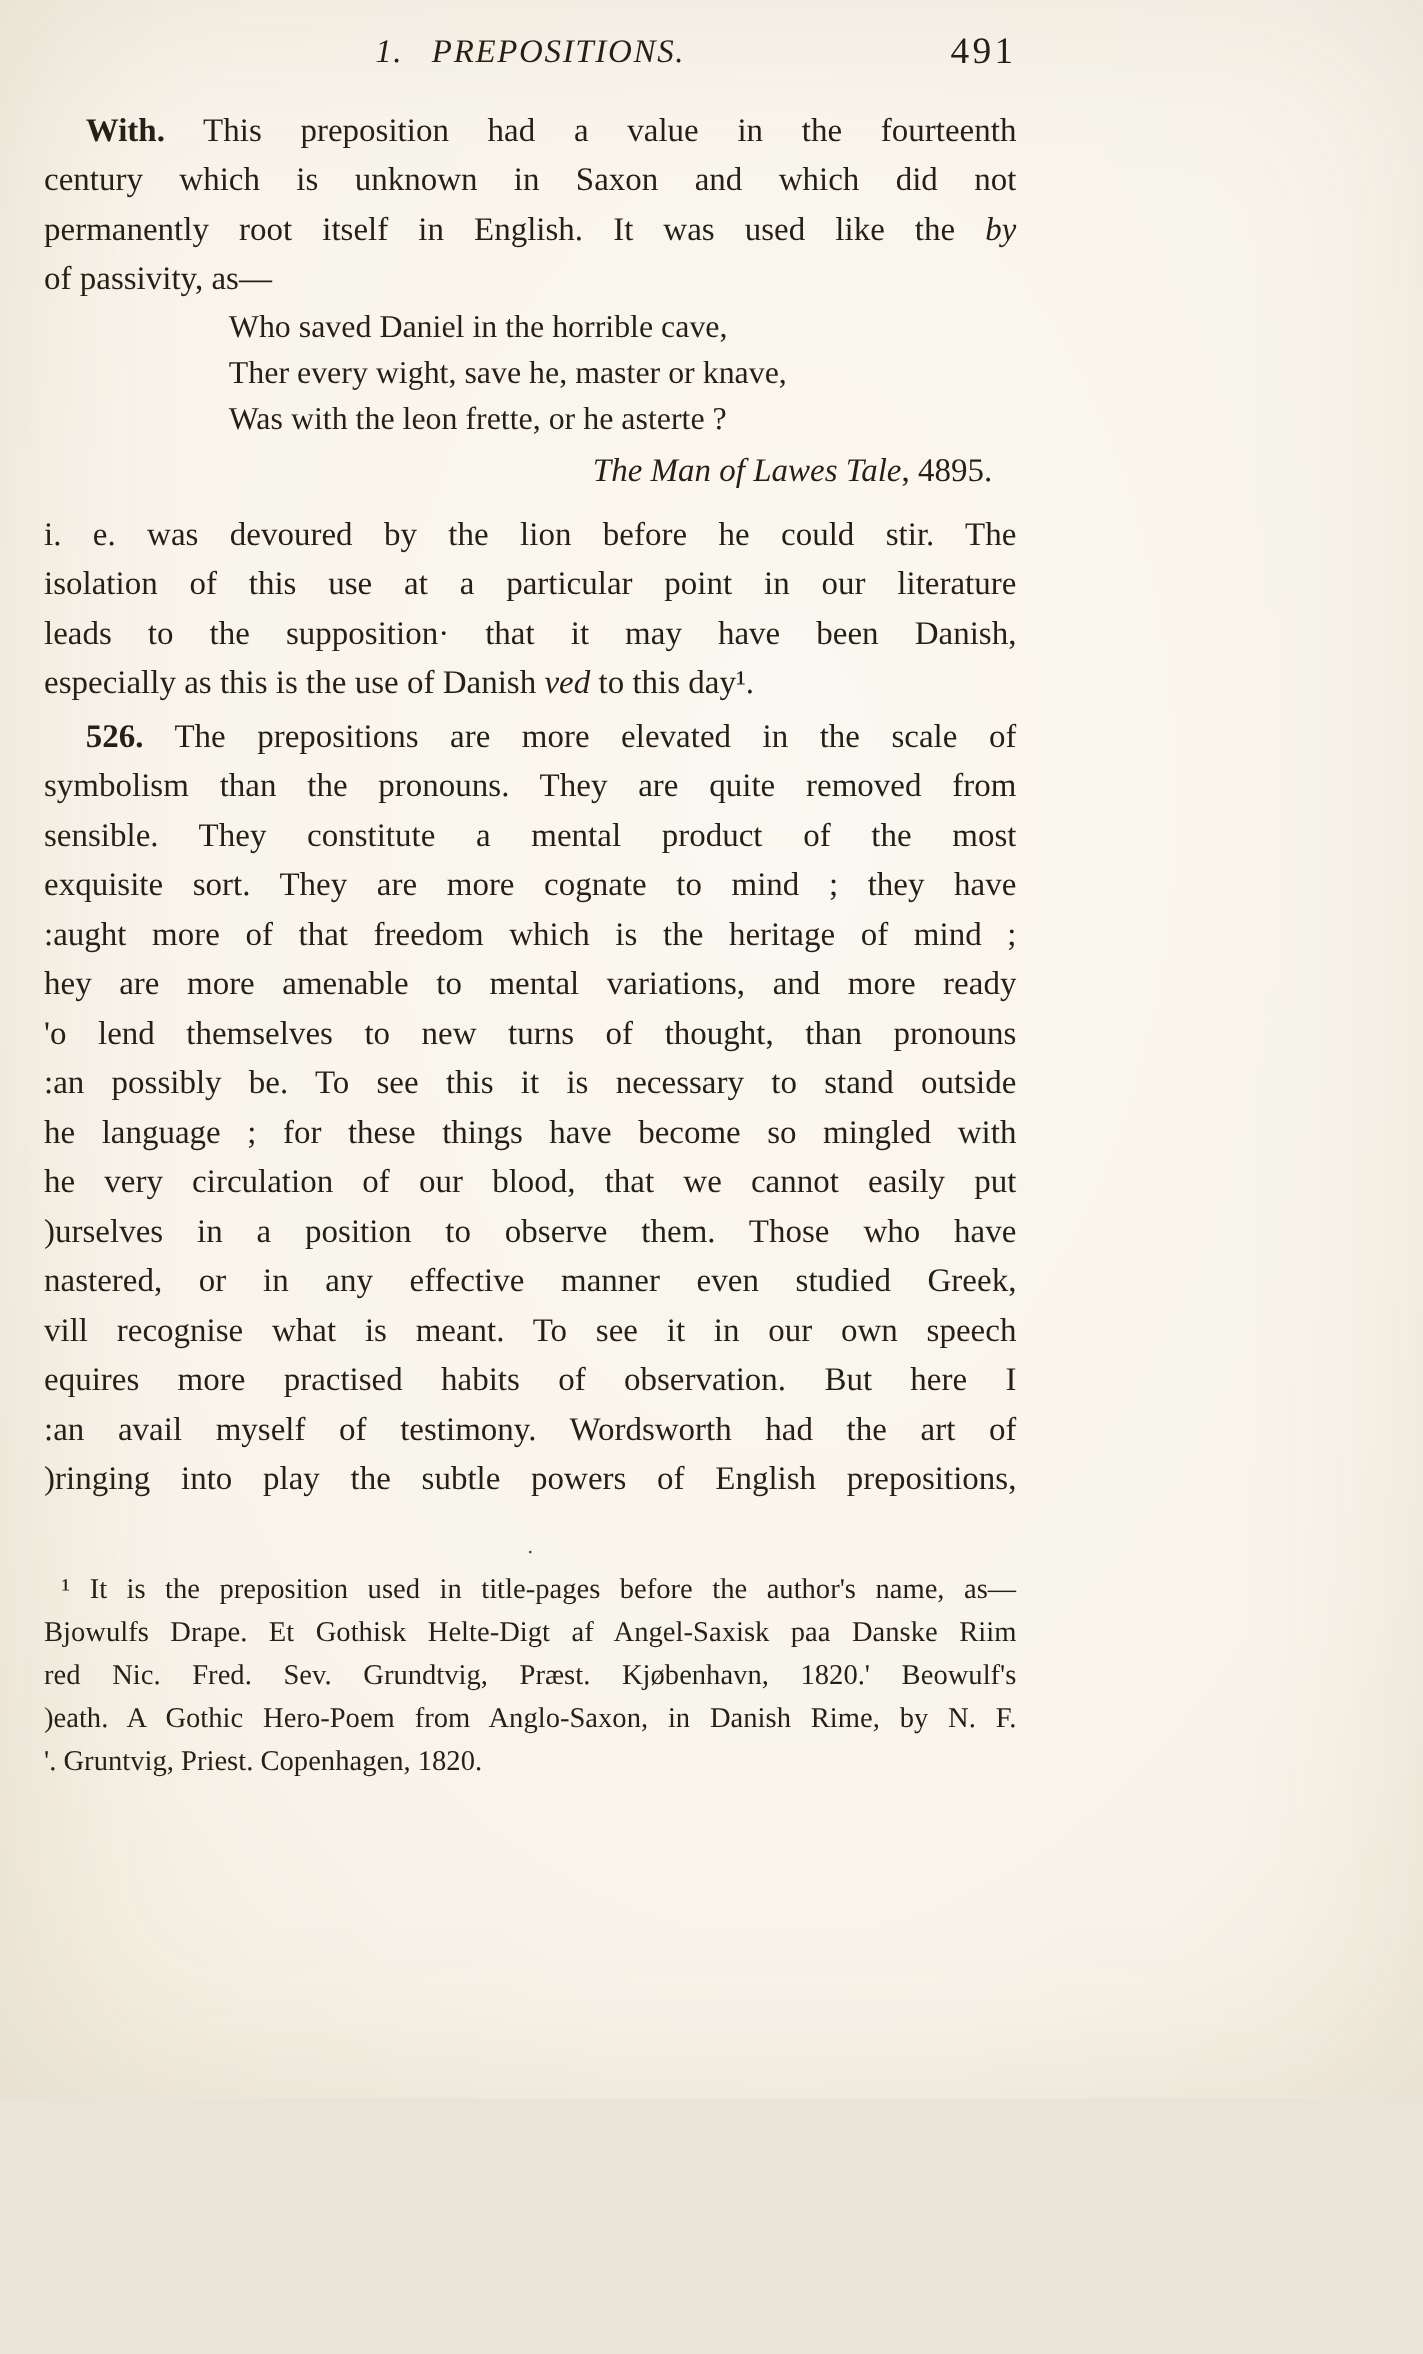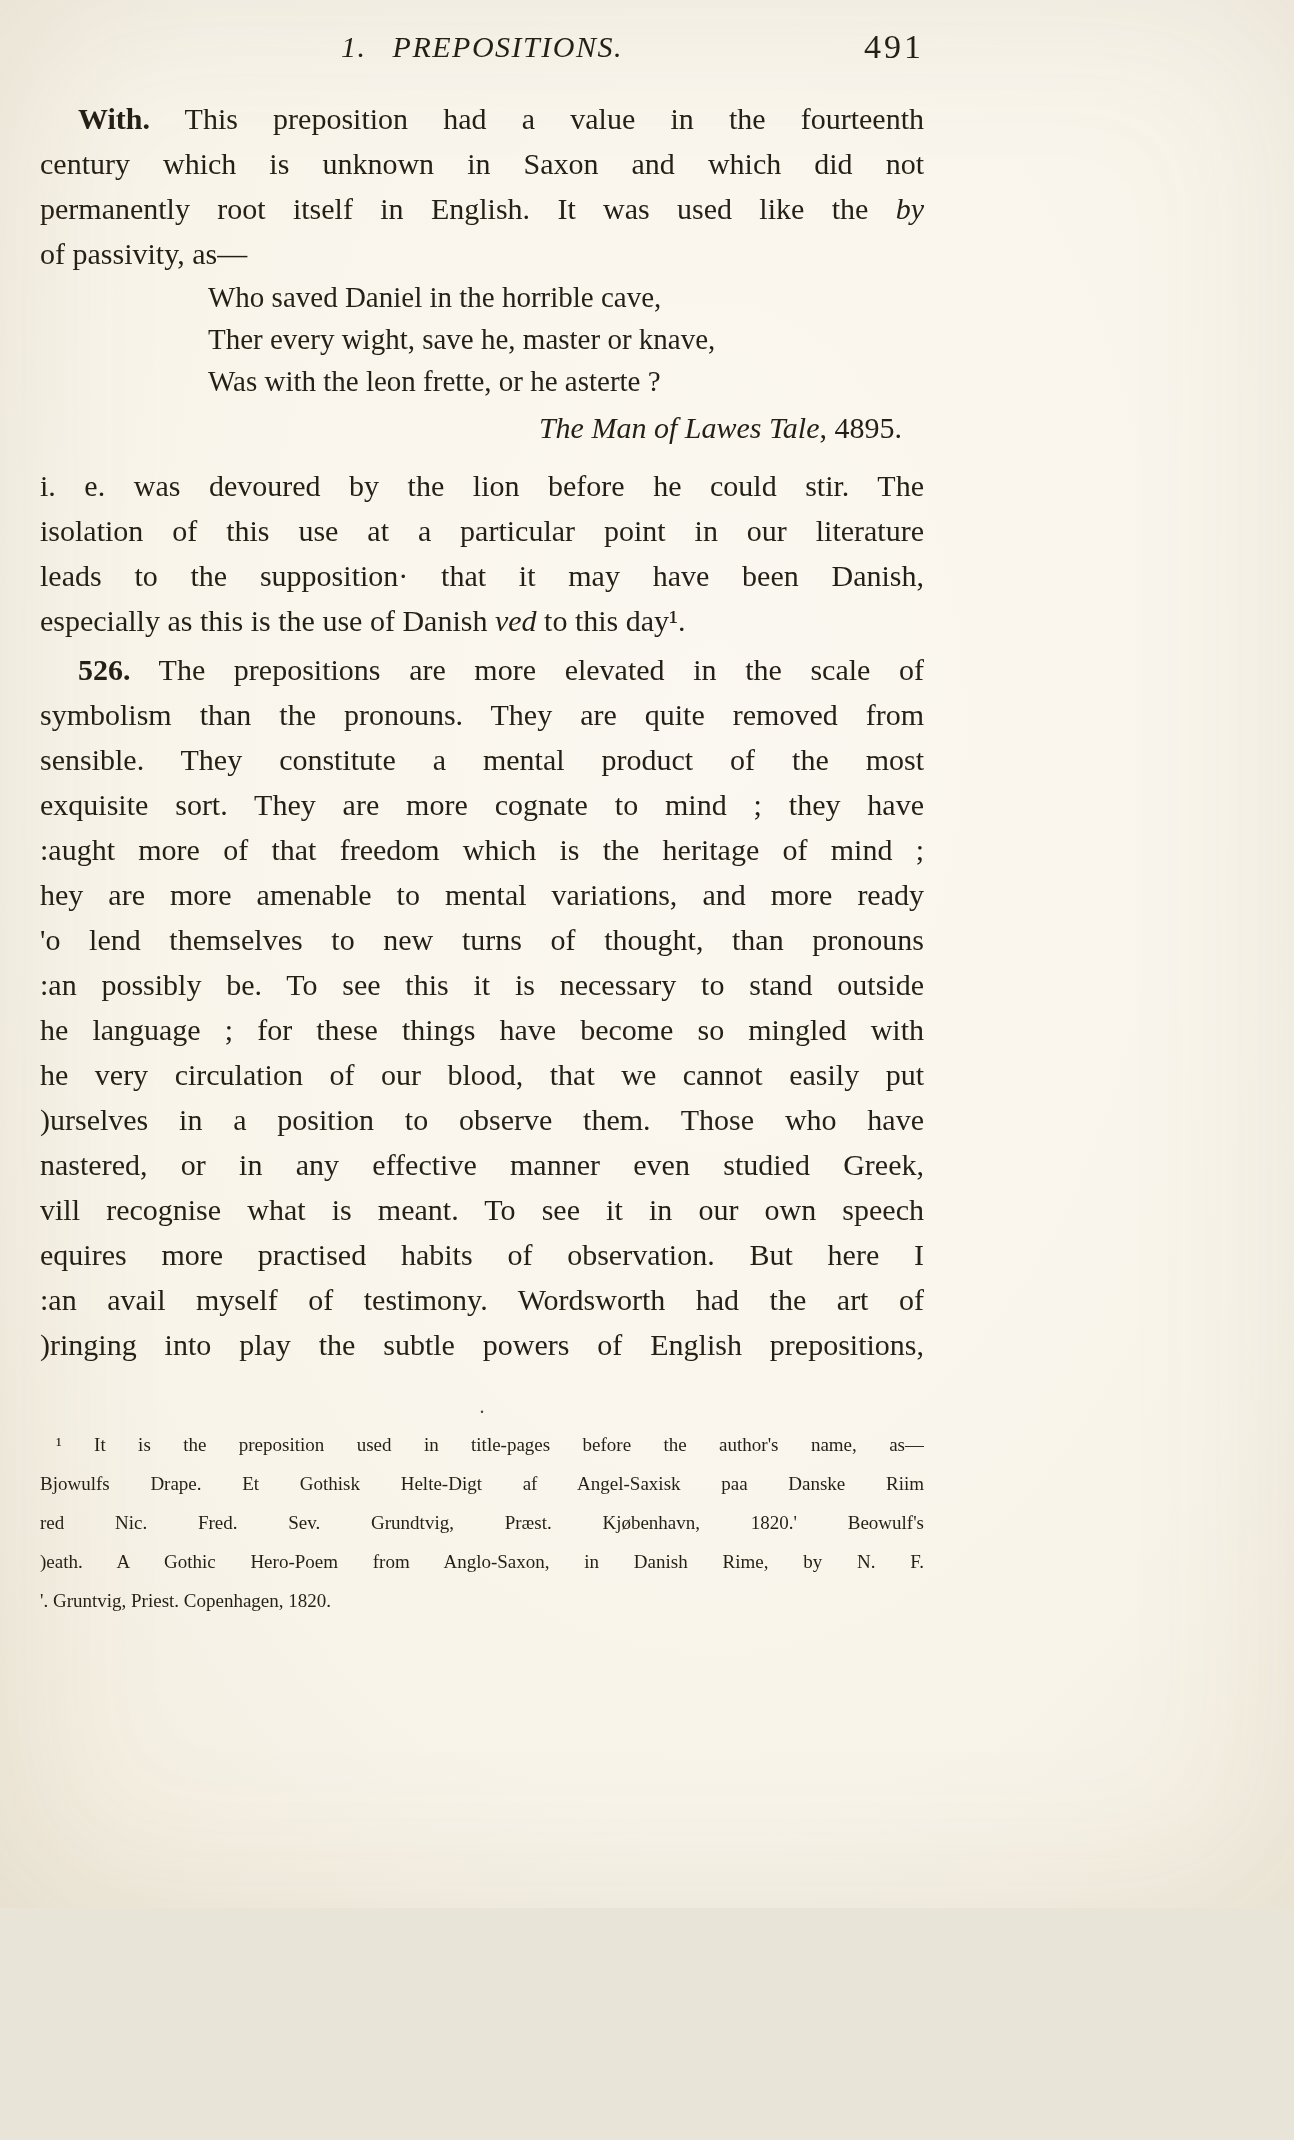--- a/index.html
+++ b/index.html
@@ -24,21 +24,21 @@
   .line{height:45px;line-height:45px;text-align:justify;text-align-last:justify;overflow:hidden;}
   .line.last{text-align:center;text-align-last:left;}
   .indent{text-indent:38px;}
   .para-with{margin-top:24px;}
   .verse{margin-left:168px;font-size:29px;}
   .vline{height:42px;line-height:42px;}
   .attr-line{margin-top:4px;height:44px;line-height:44px;text-align:right;padding-right:22px;font-size:30px;}
   .para-ie{margin-top:13px;}
   .para-526{margin-top:4px;}
   .fn-dot{margin-top:28px;height:22px;line-height:22px;text-align:center;font-size:20px;color:#4a4235;}
-  .footnote{margin-top:8px;font-size:19px;}
+  .footnote{margin-top:8px;font-size:26px;}
   .footnote .line{height:39px;line-height:39px;}
   .fnindent{text-indent:16px;}
   .b{font-weight:bold;}
   .i{font-style:italic;}
 </style>
 </head>
 <body>
 
 <div class="page">
   <div class="content">

